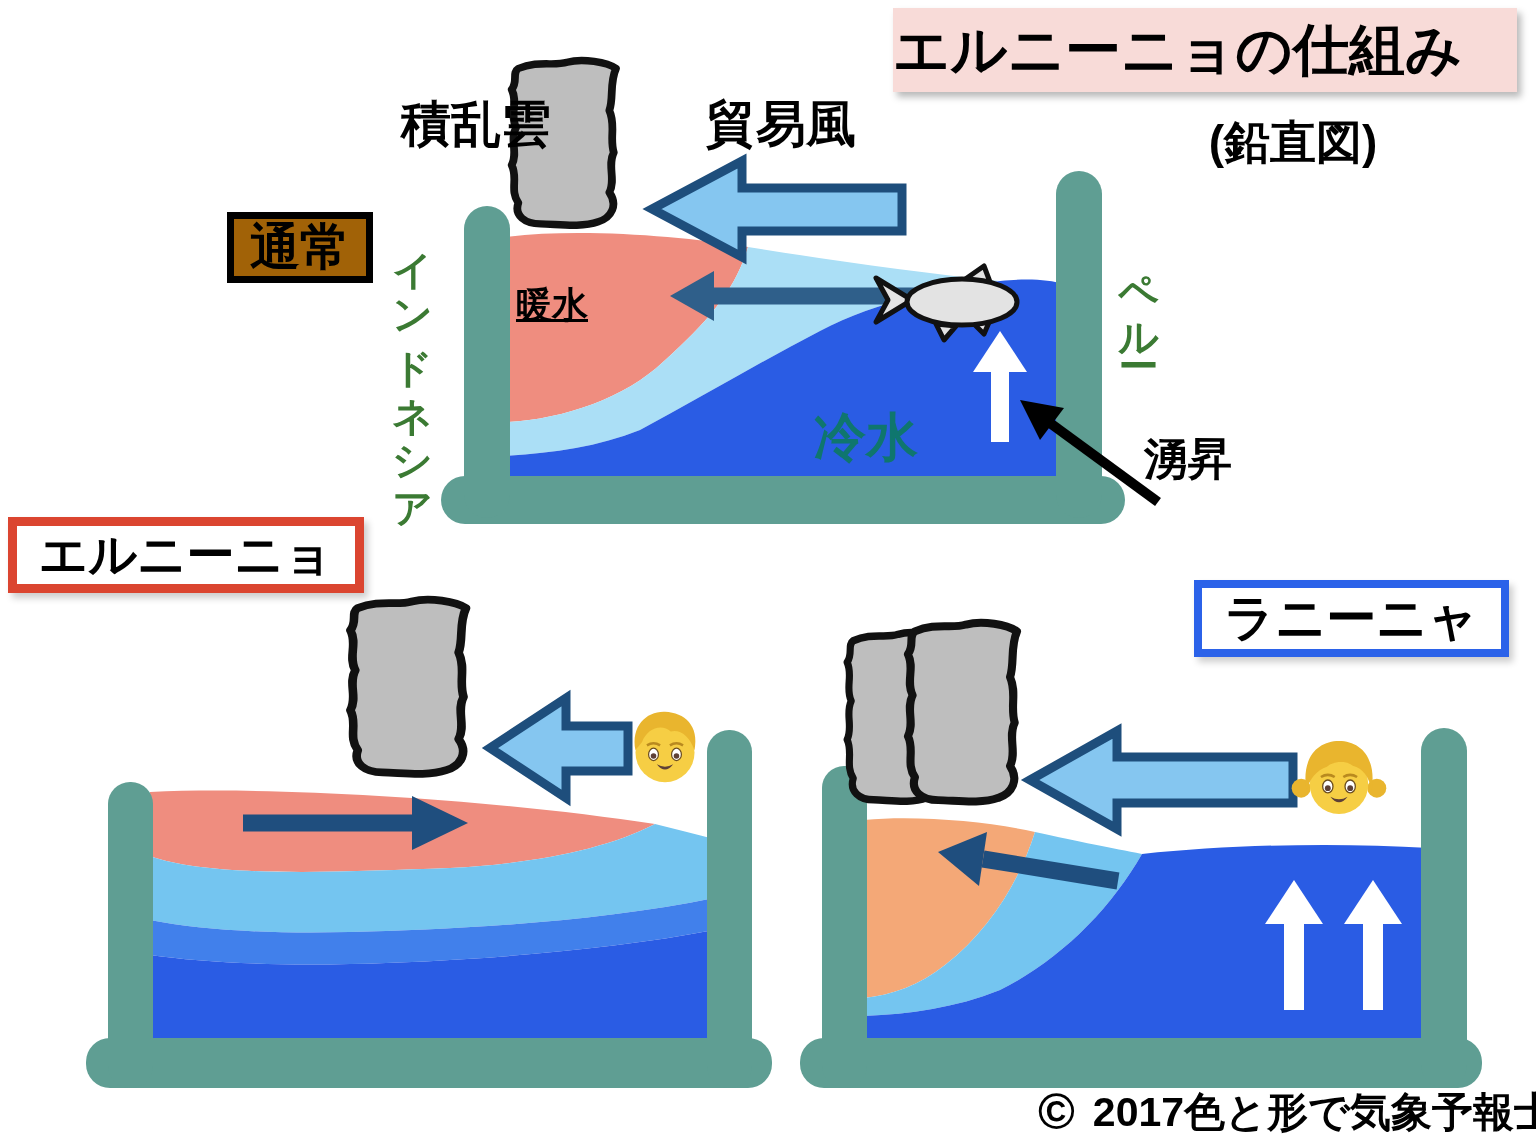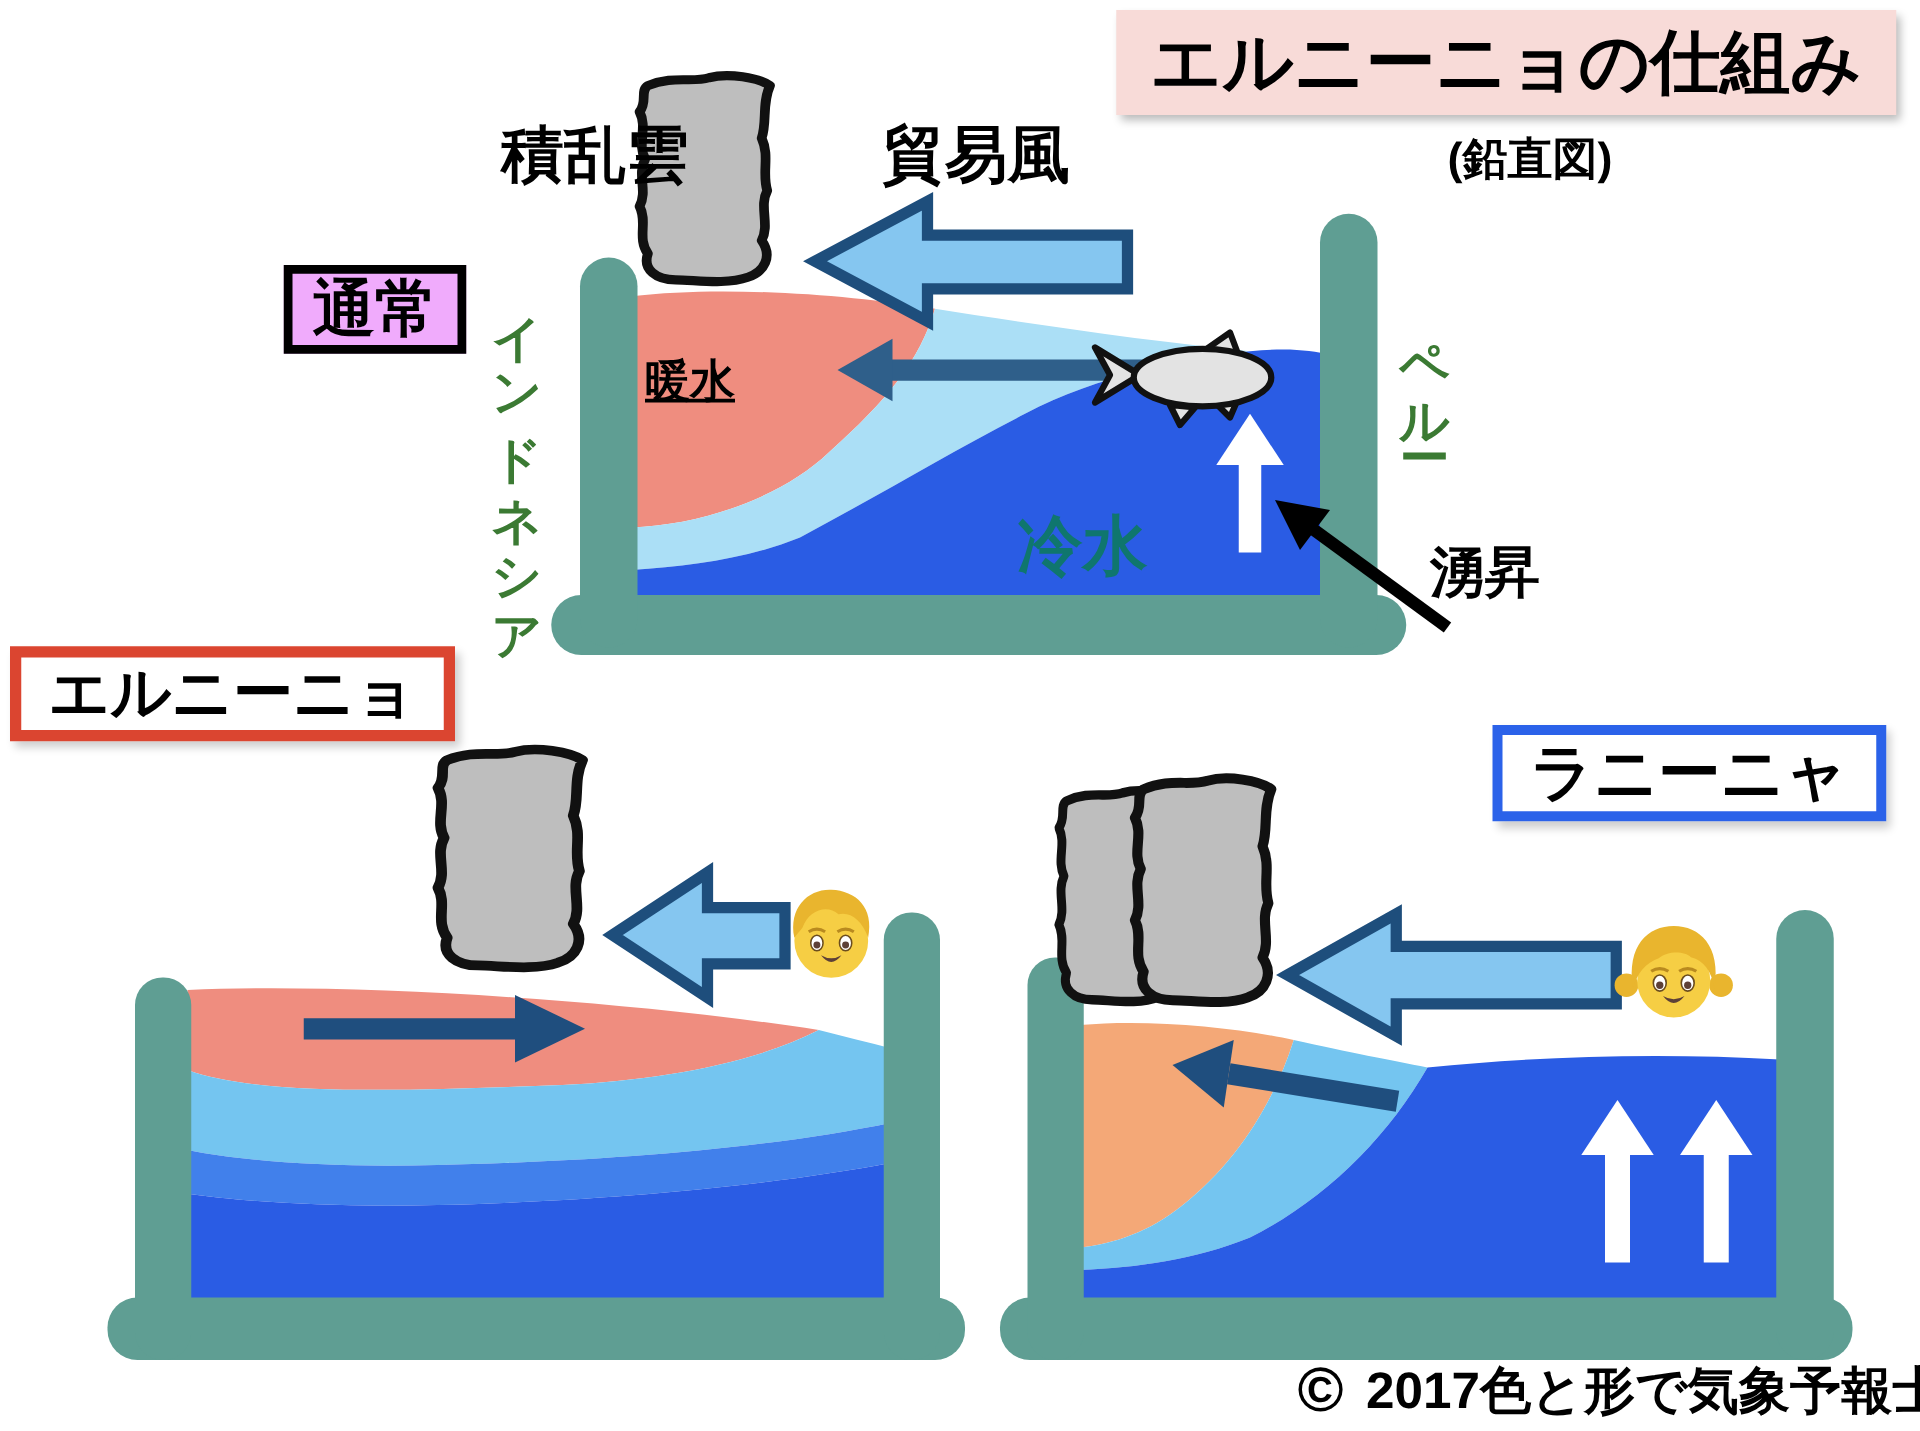--- a/index.html
+++ b/index.html
@@ -1,22 +1,22 @@
 <!DOCTYPE html>
 <html style="--title_bg: #F8DBD8; --tank: #5F9E93; --warm_water: #EF8D7F; --warm_water_la_nina: #F4A877; --surface_layer_blue_top: #ABDFF6; --surface_layer_blue_bottom: #74C5F0; --mid_blue: #4180EB; --deep_cold_blue: #2A5CE4; --wind_arrow_fill: #85C6F0; --wind_arrow_border: #1E4E7C; --current_arrow: #2F5F8A; --current_arrow_dark: #1F4E7E; --el_nino_box_border: #DB4530; --la_nina_box_border: #2B62E9; --coast_text: #3B7A33; --cloud_fill: #BEBEBE; --cloud_outline: #111111; --fish_fill: #E3E3E3;"><head>
 <meta charset="utf-8">
 <style>
   html,body{margin:0;padding:0;background:#fff;}
   body{font-family:"Liberation Sans","DejaVu Sans",sans-serif;}
   #stage{position:relative;width:1536px;height:1145px;background:#fff;overflow:hidden;}
   #art{position:absolute;left:0;top:0;}
   .label{position:absolute;font-weight:bold;color:#000;white-space:nowrap;line-height:1.05;}
-  .title{background:var(--title_bg,#F8DBD8);text-align:center;box-shadow:4px 5px 7px rgba(0,0,0,.28);}
+  .title{background:var(--title_bg,#F8DBD8);text-align:left;box-shadow:4px 5px 7px rgba(0,0,0,.28);}
   .vtext{writing-mode:vertical-rl;text-orientation:mixed;color:var(--coast_text,#3B7A33);letter-spacing:3px;}
-  .normal-border{border:7px solid #000;padding:2px 16px;background:#f0abfc;text-align:right;}
+  .normal-border{border:7px solid #000;padding:2px 16px;background:#a16207;text-align:right;}
   .elnino-border{border:9px solid var(--el_nino_box_border,#DB4530);padding:4px 22px;background:#fff;box-shadow:4px 5px 7px rgba(0,0,0,.2);margin-top:12px;}
   .lanina-border{border:8px solid var(--la_nina_box_border,#2B62E9);padding:4px 22px;background:#fff;box-shadow:4px 5px 7px rgba(0,0,0,.2);margin-left:12px;}
   .footer{position:absolute;display:flex;align-items:center;gap:18px;font-weight:bold;}
 
   
   .c-tank{fill:var(--tank,#5F9E93);}
   .c-warm{fill:var(--warm_water,#EF8D7F);}
   .c-warm2{fill:var(--warm_water_la_nina,#F4A877);}
   .c-sky{fill:var(--surface_layer_blue_top,#ABDFF6);}
   .c-sky2{fill:var(--surface_layer_blue_bottom,#74C5F0);}
@@ -140,21 +140,21 @@
         <circle cx="63" cy="63" r="3.4" fill="#5D4037"></circle>
         <path d="M29,50 Q37,45 45,50" stroke="#B98A1F" stroke-width="3" fill="none"></path>
         <path d="M55,50 Q63,45 71,50" stroke="#B98A1F" stroke-width="3" fill="none"></path>
         <path d="M40,73 Q50,86 60,73 Q50,79 40,73 Z" fill="#5D4037"></path>
       </g>
     </g>
   </svg>
 
   <div class="label title" style="left:893px;top:8px;width:624px;height:84px;line-height:84px;font-size:56px;">エルニーニョの仕組み</div>
 
-  <div class="label" style="left:1158px;top:108px;width:270px;font-size:36px;">(鉛直図)</div>
+  <div class="label" style="left:1158px;top:118px;width:270px;text-align:center;font-size:46px;">(鉛直図)</div>
 
   <div class="label normal-border" style="left:227px;top:212px;font-size:50px;">通常</div>
 
   <div class="label" style="left:365px;top:98px;font-size:50px;margin-left:36px;">積乱雲</div>
 
   <div class="label" style="left:706px;top:98px;font-size:50px;">貿易風</div>
 
   <div class="label vtext" style="left:392px;top:224px;font-size:40px;height:280px;">インドネシア</div>
 
   <div class="label vtext" style="left:1118px;top:248px;font-size:40px;height:150px;">ペルー</div>

